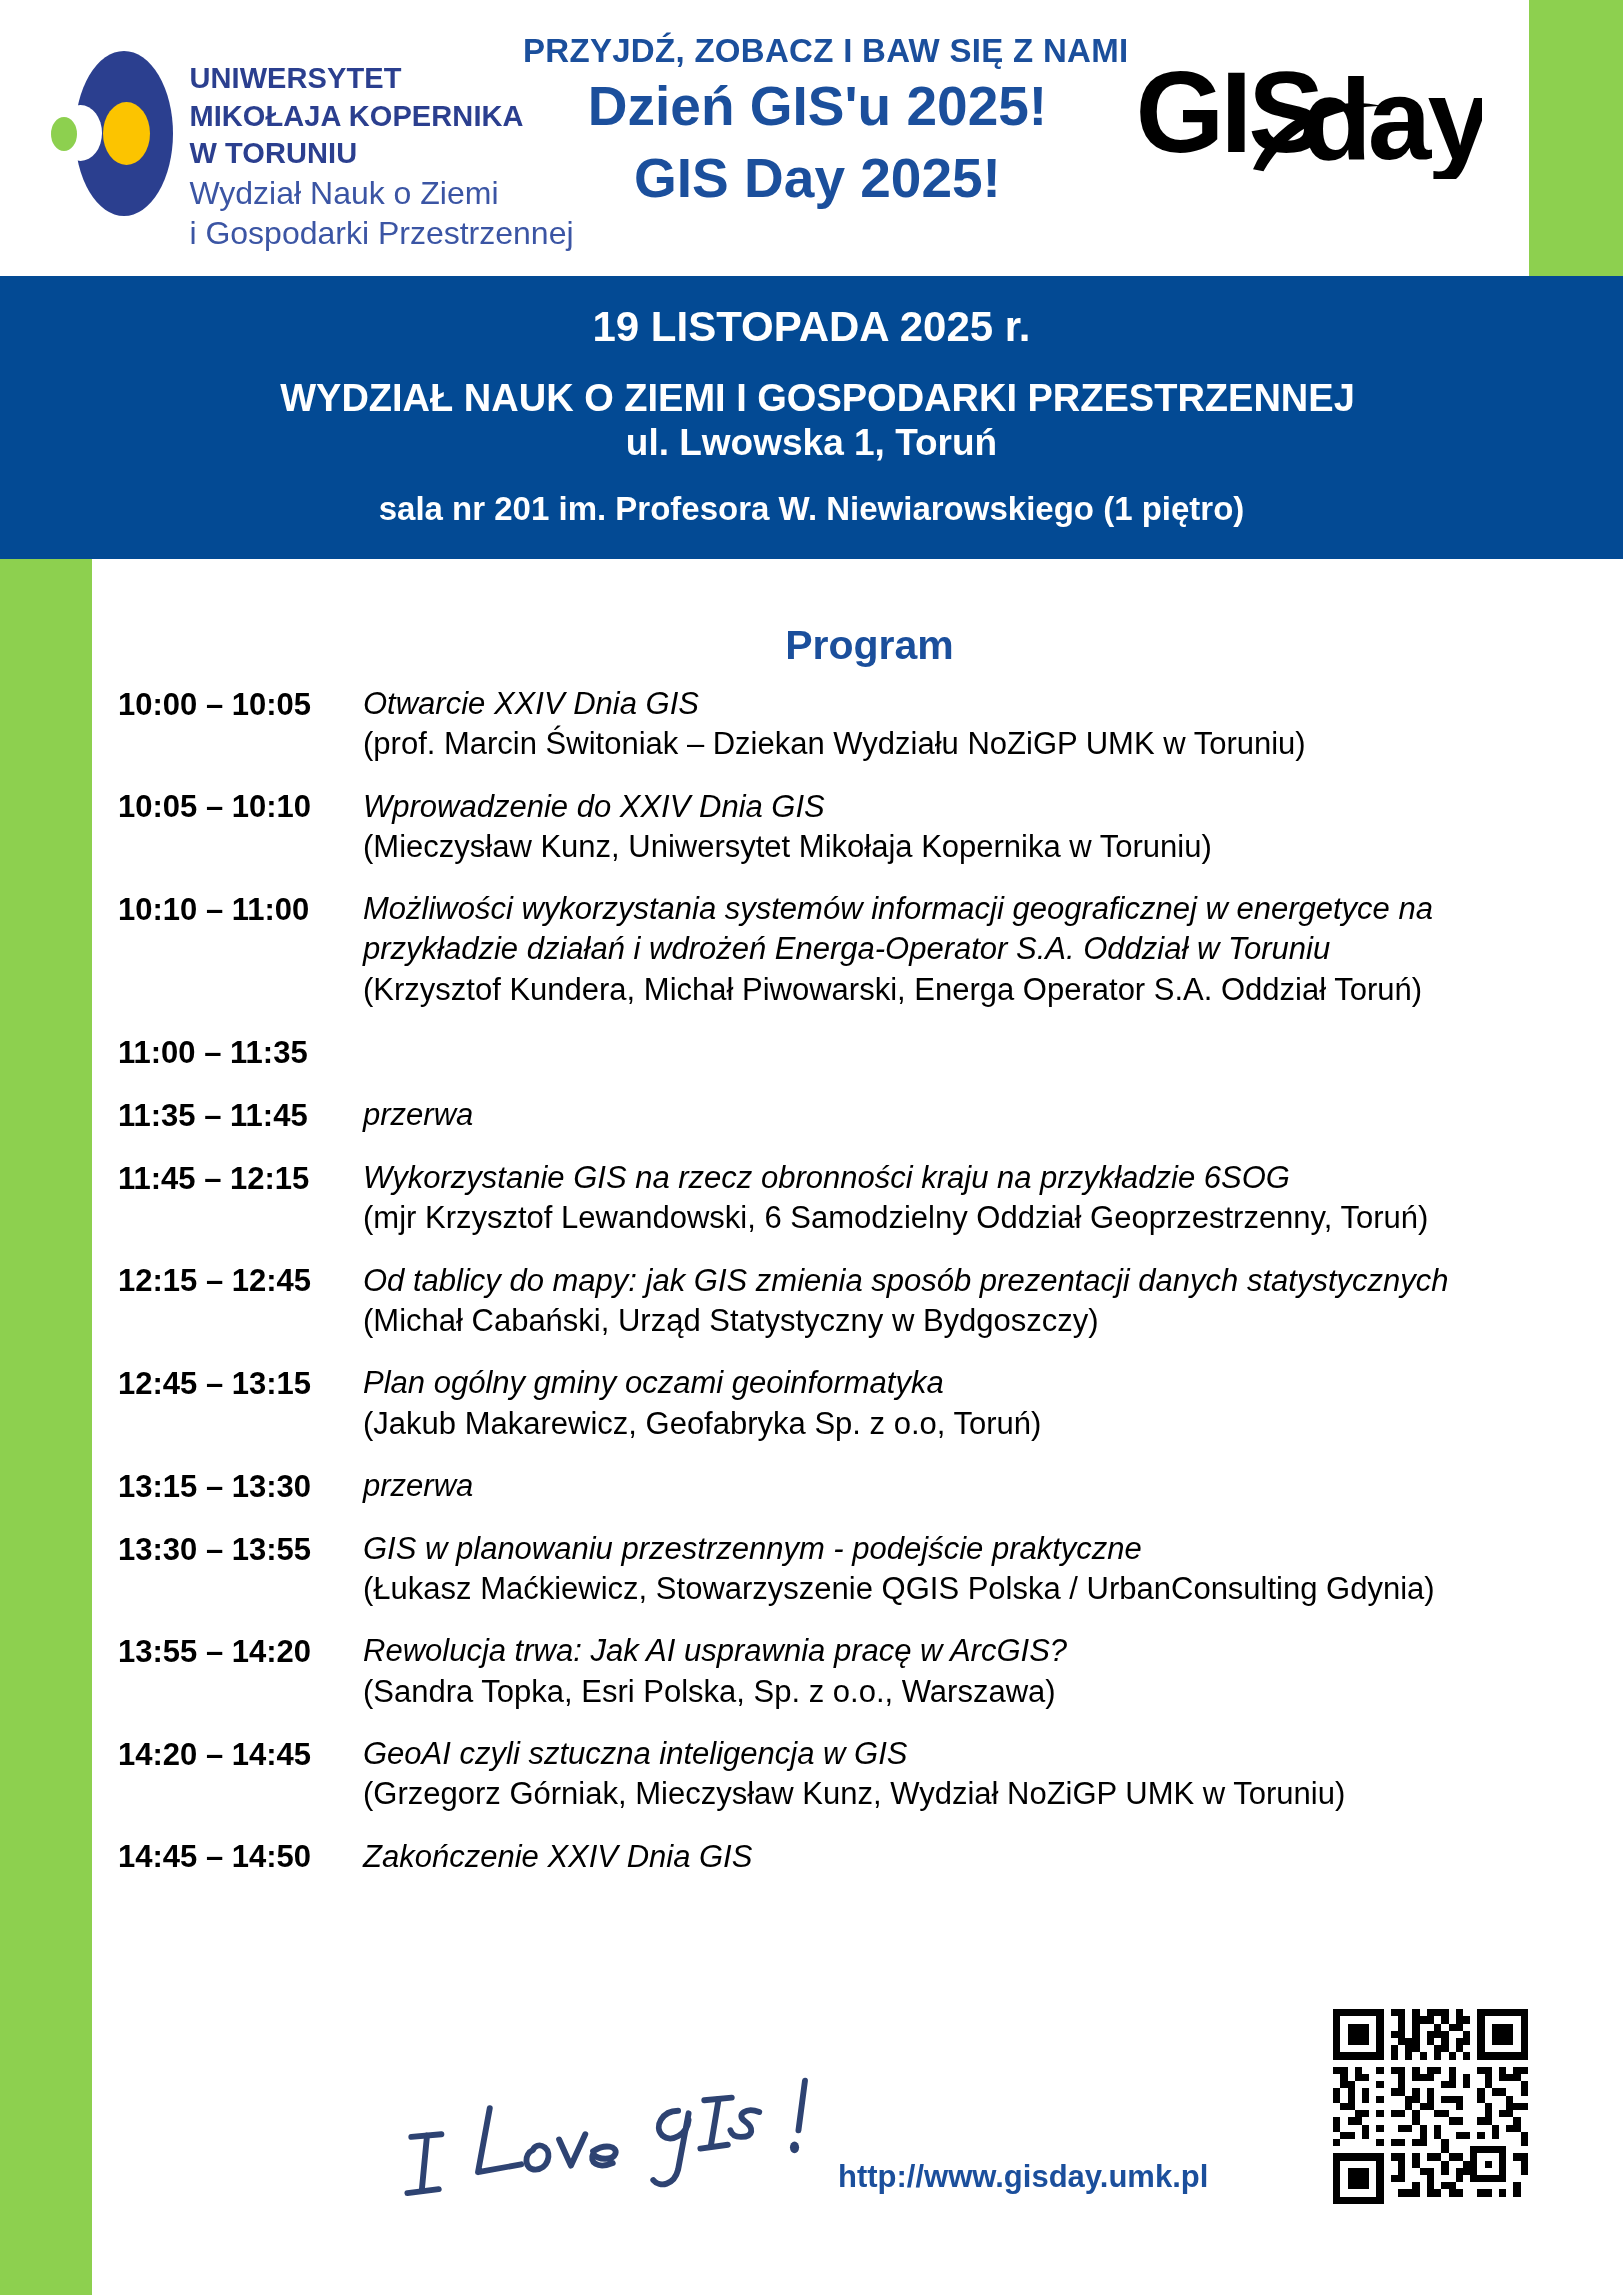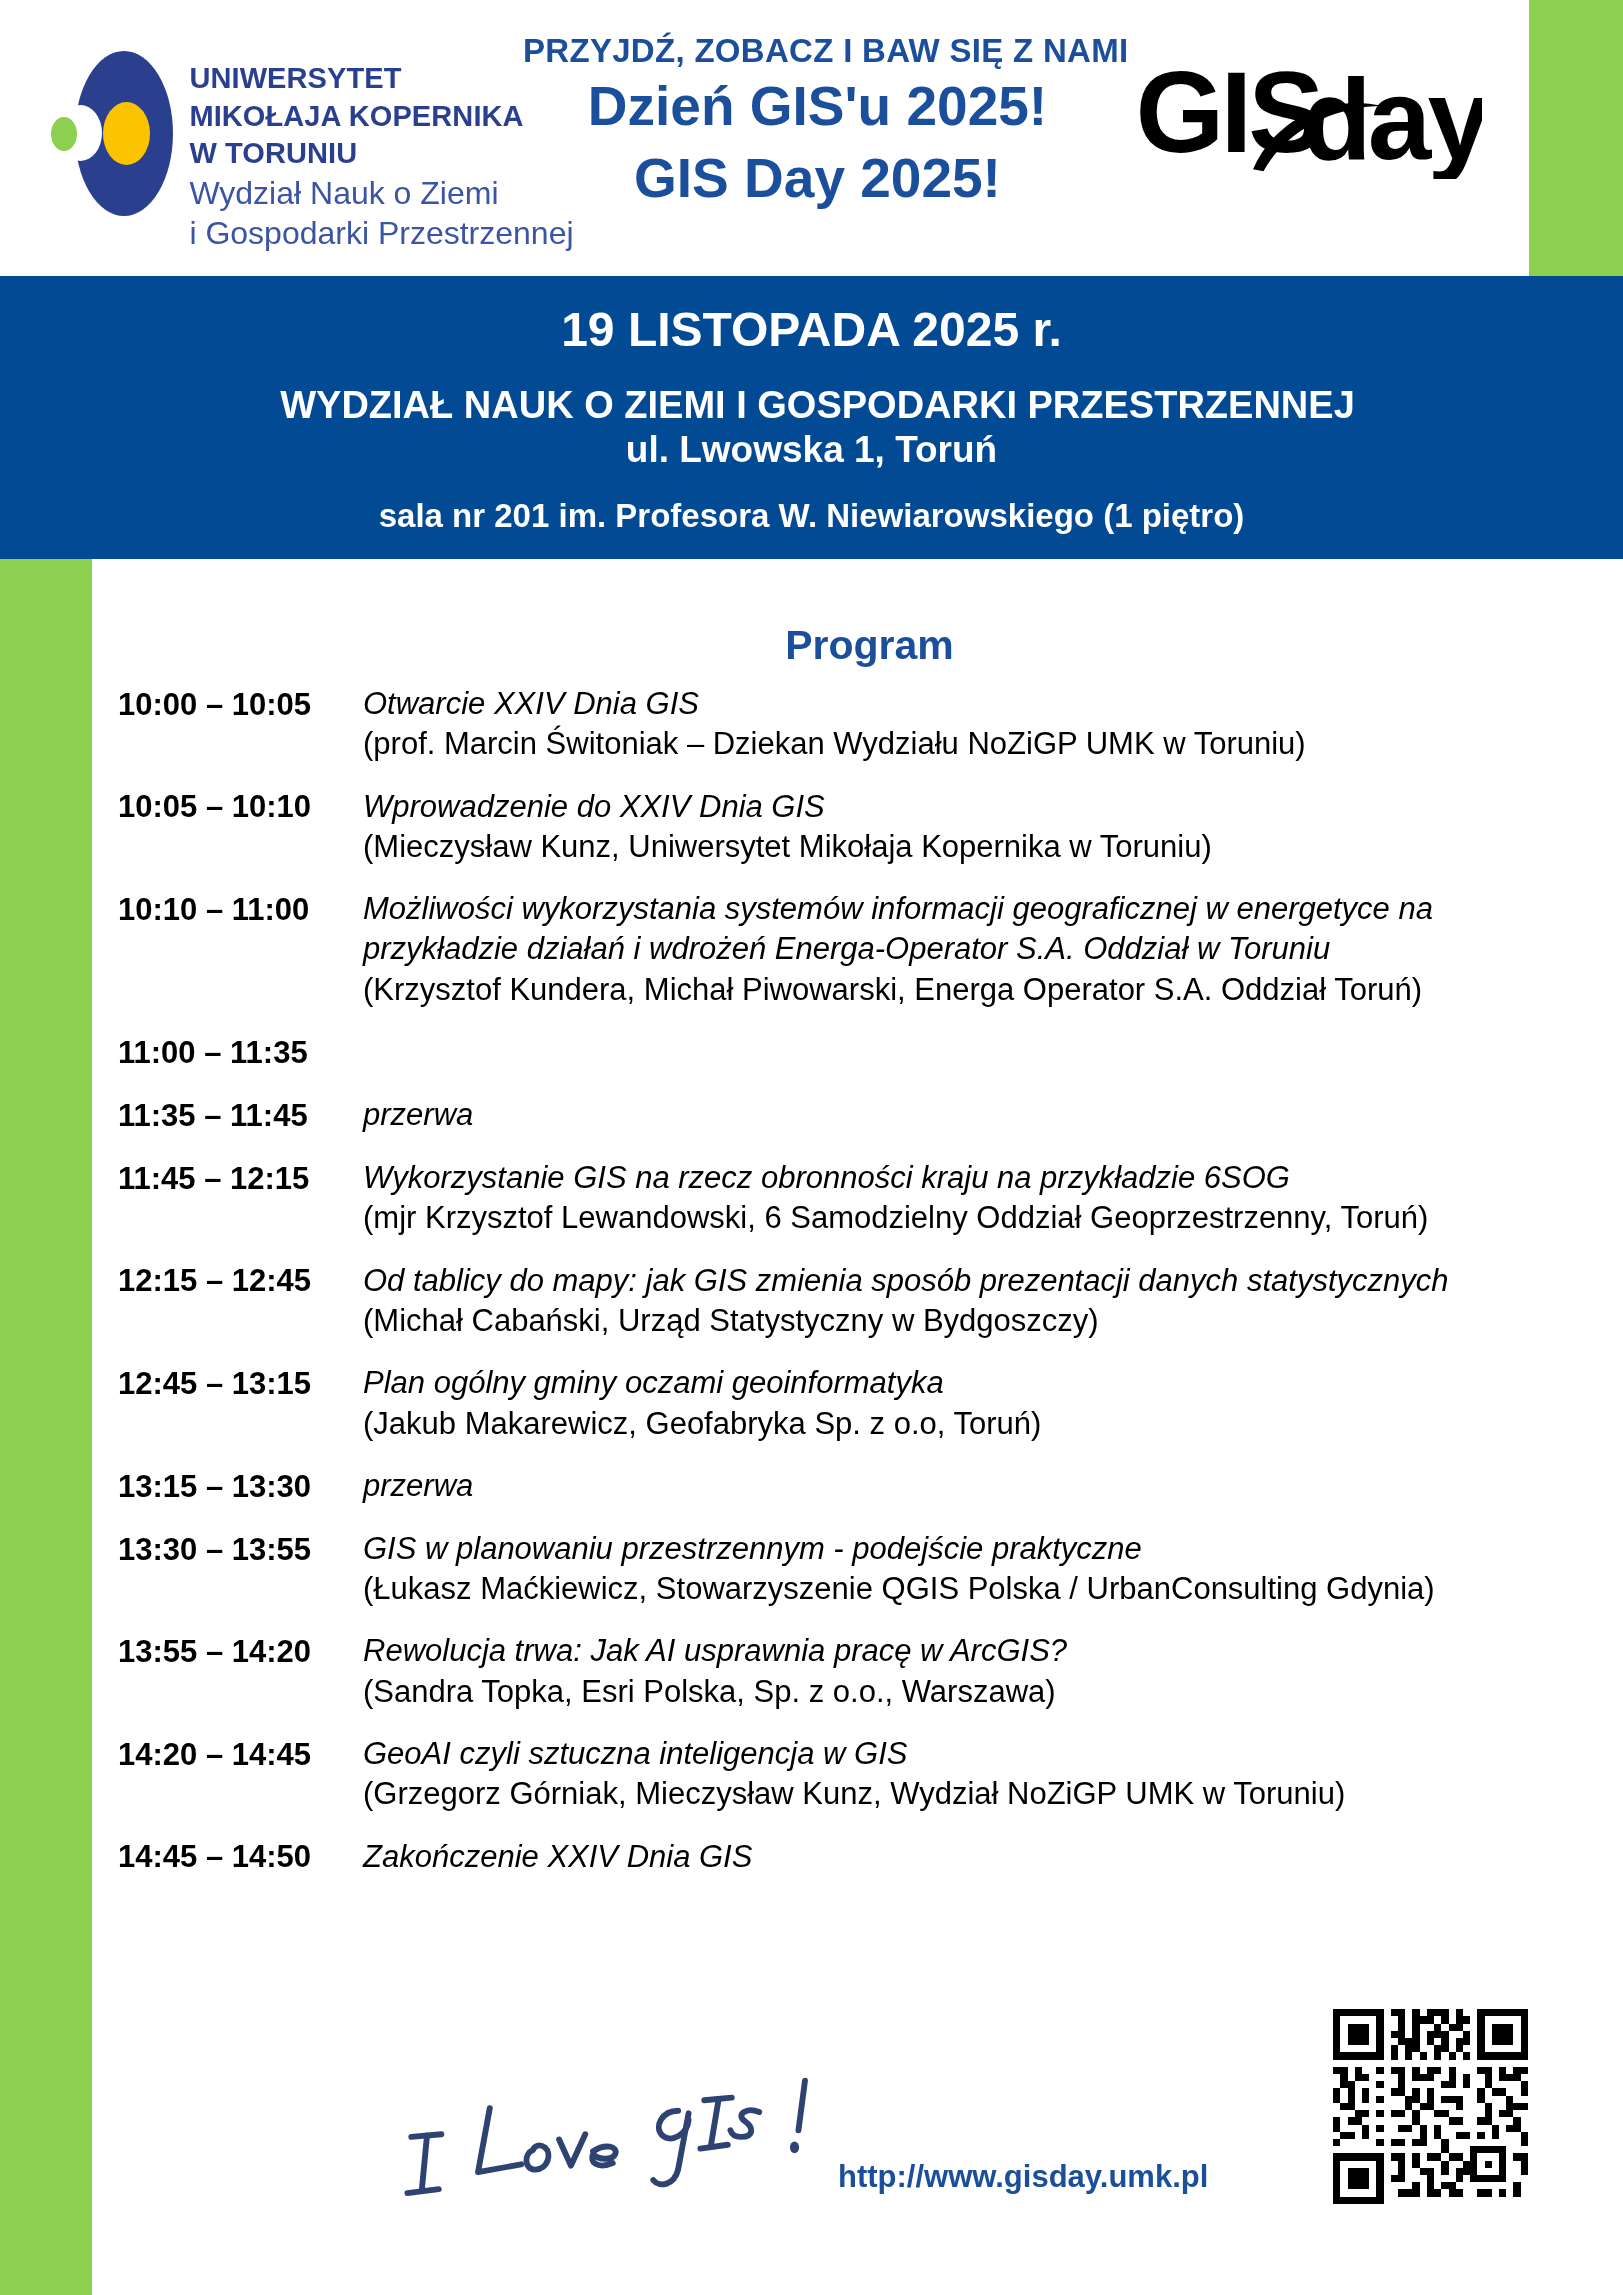--- a/index.html
+++ b/index.html
@@ -169,21 +169,21 @@
     left: 0;
     top: 276px;
     width: 1623px;
     height: 283px;
     color: #ffffff;
     text-align: center;
     padding-top: 27.5px;
     box-sizing: border-box;
   }
   .band-date {
-    font-size: 48px;
+    font-size: 42px;
     font-weight: bold;
     line-height: 1.1;
   }
   .band-faculty {
     font-size: 38px;
     font-weight: bold;
     line-height: 1.12;
     margin-top: 27.5px;
     padding-left: 12px;
   }

